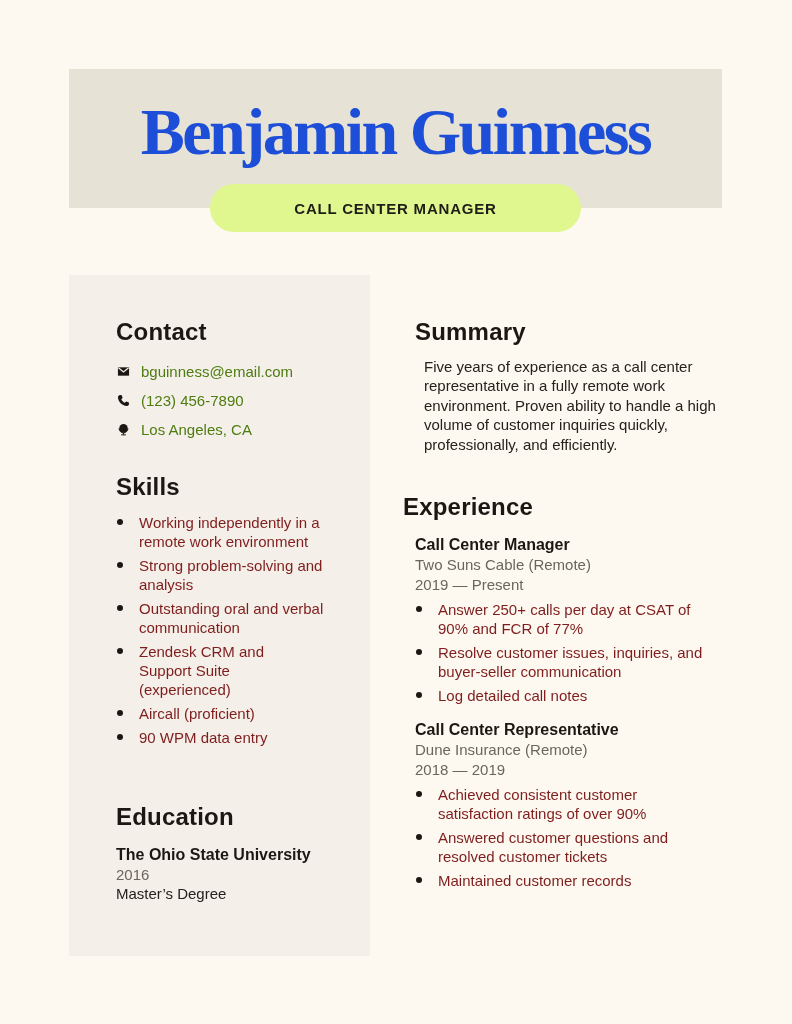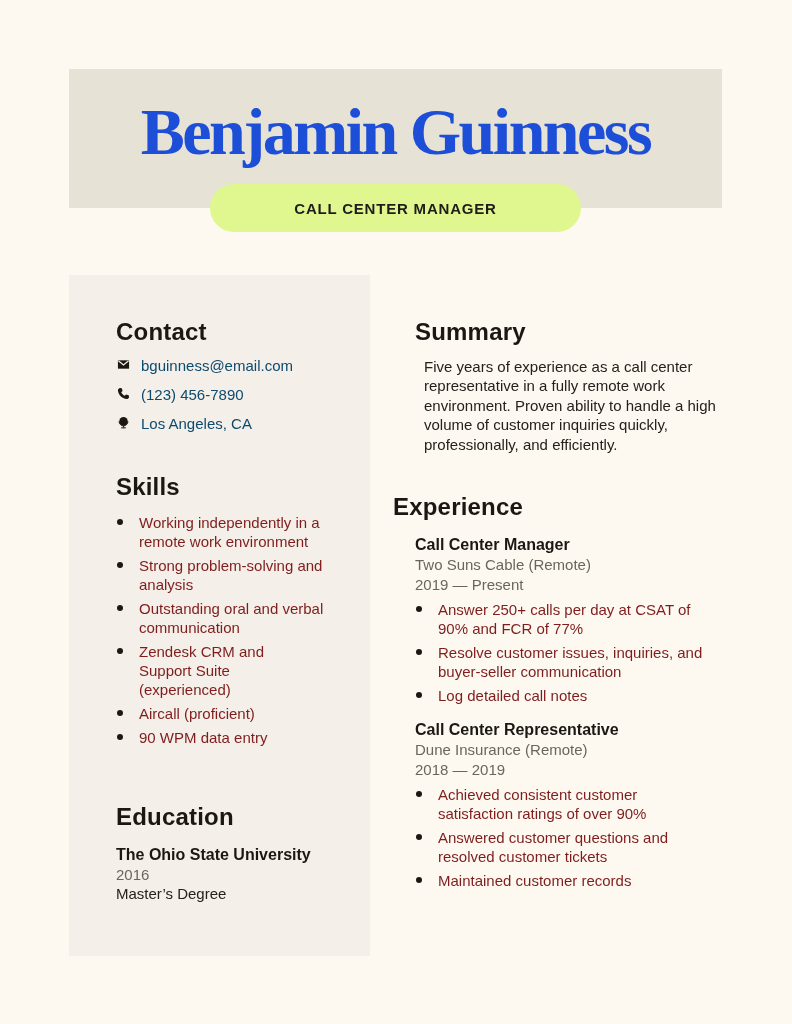--- a/index.html
+++ b/index.html
@@ -36,22 +36,22 @@
     .sidebar {
       position: absolute; left: 69px; top: 275px; width: 301px; height: 681px;
       background: #f4efe8;
     }
     .section-title {
       font-weight: bold; font-size: 24px; color: #1b1813; letter-spacing: 0.2px;
     }
     .contact-title { position: absolute; left: 116px; top: 318px; }
     .contact-list { position: absolute; left: 116px; top: 357px; list-style: none; }
     .contact-list li {
-      display: flex; height: 29px;
-      font-size: 15px; color: #0c4a6e;
+      display: flex; align-items: center; height: 29px;
+      font-size: 15px; color: #4d7c0f;
     }
     .contact-list .ic { width: 14px; height: 14px; margin-right: 11px; display: inline-flex; align-items: center; justify-content: center; }
     .contact-list .ic svg { width: 13px; height: 13px; }
 
     .skills-title { position: absolute; left: 116px; top: 473px; }
     .bullets { list-style: none; }
     .bullets li {
       position: relative; padding-left: 23px;
       font-size: 15px; line-height: 19px; color: #7f1d1d;
       margin-bottom: 5px;
@@ -66,21 +66,21 @@
     .edu-block { position: absolute; left: 116px; top: 845px; }
     .edu-school { font-weight: bold; font-size: 16px; line-height: 20px; color: #1b1813; }
     .edu-year { font-size: 15px; line-height: 19px; color: #6b665c; }
     .edu-degree { font-size: 15px; line-height: 20px; color: #25221d; }
 
     .summary-title { position: absolute; left: 415px; top: 318px; }
     .summary-text {
       position: absolute; left: 424px; top: 357px; width: 310px;
       font-size: 15px; line-height: 19.4px; color: #25221d;
     }
-    .exp-title { position: absolute; left: 393px; top: 493px; text-align: right; }
+    .exp-title { position: absolute; left: 403px; top: 493px; text-align: right; }
     .job { position: absolute; left: 415px; width: 320px; }
     .job1 { top: 535px; }
     .job2 { top: 720px; }
     .job-role { font-weight: bold; font-size: 16px; line-height: 20px; color: #1b1813; }
     .job-company, .job-dates { font-size: 15px; line-height: 20px; color: #6b665c; }
     .job .bullets { margin-top: 5px; }
   </style>
 </head>
 <body>
 

